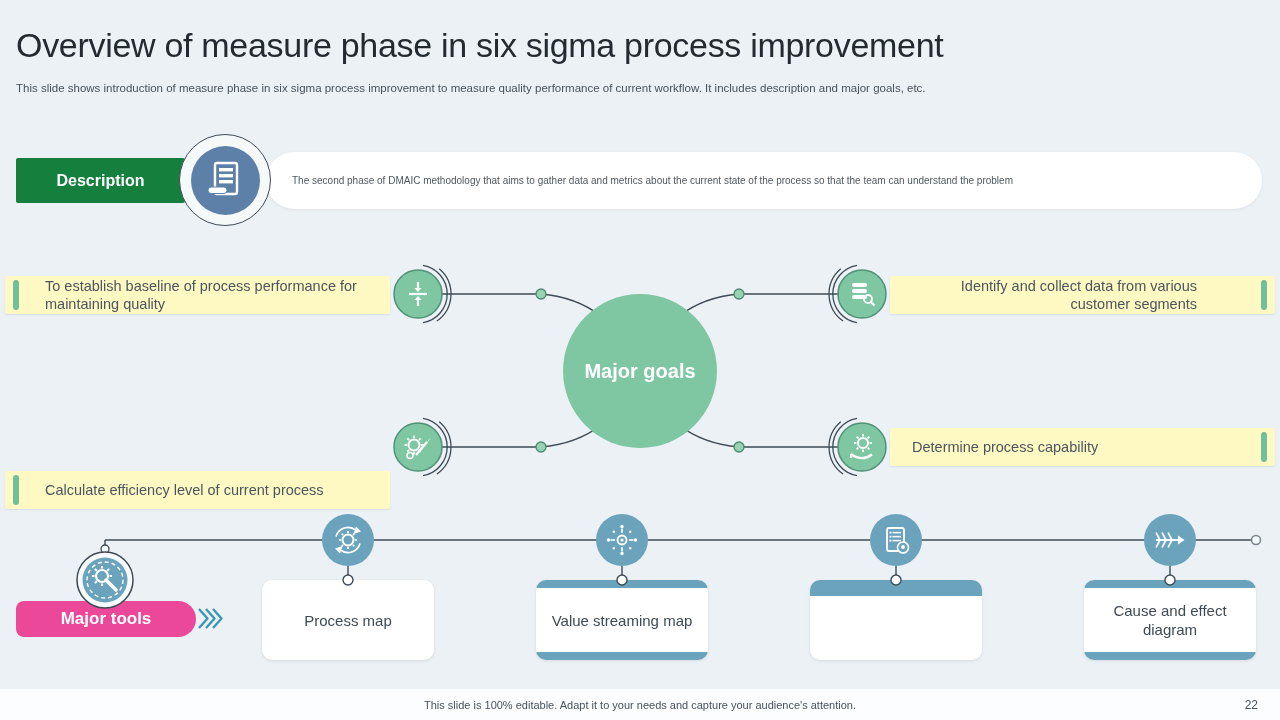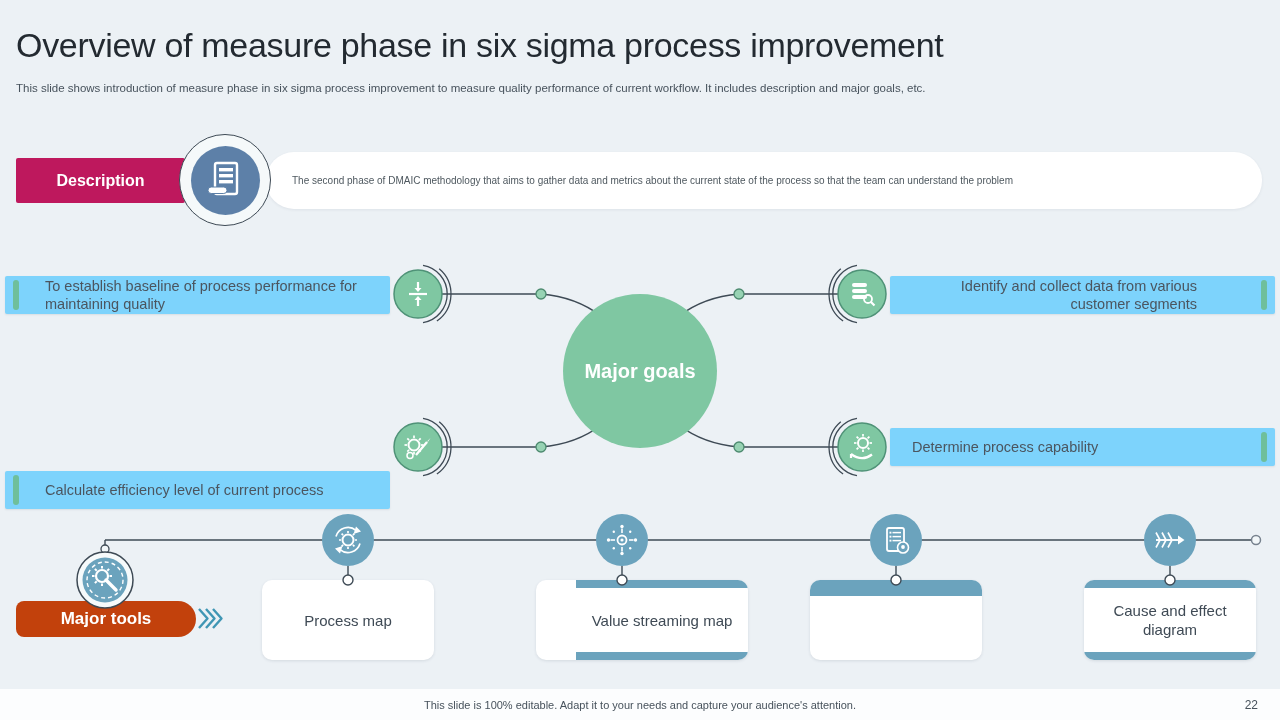--- a/index.html
+++ b/index.html
@@ -18,35 +18,35 @@
   }
   
   .desc-box{
     position:absolute;left:266px;top:152px;width:996px;height:57px;
     background:#ffffff;border-radius:28px;display:flex;align-items:center;
     box-shadow:0 1px 3px rgba(50,70,90,.08);
   }
   .desc-box p{margin:0;padding-left:26px;max-width:900px;font-size:10px;line-height:19.5px;color:#4e585f;}
   .desc-label{
     position:absolute;left:16px;top:158px;width:169px;height:45px;
-    background:#be185d;display:flex;align-items:center;justify-content:center;
+    background:#15803d;display:flex;align-items:center;justify-content:center;
     color:#fff;font-size:16px;font-weight:bold;border-radius:2px;
   }
   .desc-outer{
     position:absolute;left:179px;top:134px;width:92px;height:92px;border-radius:50%;
     background:#f5f9fa;border:1.5px solid #3e4a55;box-sizing:border-box;
     display:flex;align-items:center;justify-content:center;
   }
   .desc-inner{
     width:69px;height:69px;border-radius:50%;background:#5d80a8;
     display:flex;align-items:center;justify-content:center;
   }
   
   .goal{
-    position:absolute;width:385px;height:38px;background:#7dd3fc;border-radius:2px;
+    position:absolute;width:385px;height:38px;background:#fef9c3;border-radius:2px;
     display:flex;align-items:center;box-shadow:0 1px 2px rgba(40,60,80,.10);
   }
   .goal .accent{position:absolute;top:4px;width:6px;height:30px;border-radius:3px;background:#6fbf9b;}
   .goal.left .accent{left:8px;}
   .goal.right .accent{right:8px;}
   .goal p{margin:0;font-size:14.5px;line-height:18px;color:#4b555f;}
   .goal.left p{padding-left:40px;max-width:335px;}
   .goal.right p{padding-left:22px;max-width:285px;}
   .goal.tl{left:5px;top:276px;}
   .goal.tr{left:890px;top:276px;text-align:right;}
@@ -61,24 +61,24 @@
   .card{
     position:absolute;top:580px;width:172px;height:80px;border-radius:10px;
     background:#fff;display:flex;flex-direction:column;overflow:hidden;
     box-shadow:0 1px 3px rgba(40,60,80,.12);
   }
   .card .bar{height:8px;background:#6ba3bd;flex:none;}
   .card .label{
     flex:1;display:flex;align-items:center;justify-content:center;text-align:center;
     font-size:15px;line-height:19px;color:#3f4a55;padding:0 14px;
   }
-  .card.c1{left:262px;align-items:center;} .card.c2{left:536px;padding-left:40px;} .card.c3{left:810px;} .card.c4{left:1084px;}
+  .card.c1{left:262px;align-items:center;} .card.c2{left:536px;} .card.c3{left:810px;} .card.c4{left:1084px;}
   .tools-pill{
     position:absolute;left:16px;top:601px;width:180px;height:36px;
-    background:#c2410c;border-radius:8px 18px 18px 8px;
+    background:#ec4899;border-radius:8px 18px 18px 8px;
     display:flex;align-items:center;justify-content:center;
     color:#fff;font-weight:bold;font-size:17px;
   }
   
   .overlay{position:absolute;left:0;top:0;width:1280px;height:720px;pointer-events:none;z-index:3;}
   
   .footer{
     position:absolute;left:0;right:0;bottom:0;height:31px;background:#fcfdfe;
     display:flex;align-items:center;justify-content:center;
     font-size:11px;color:#47525c;

